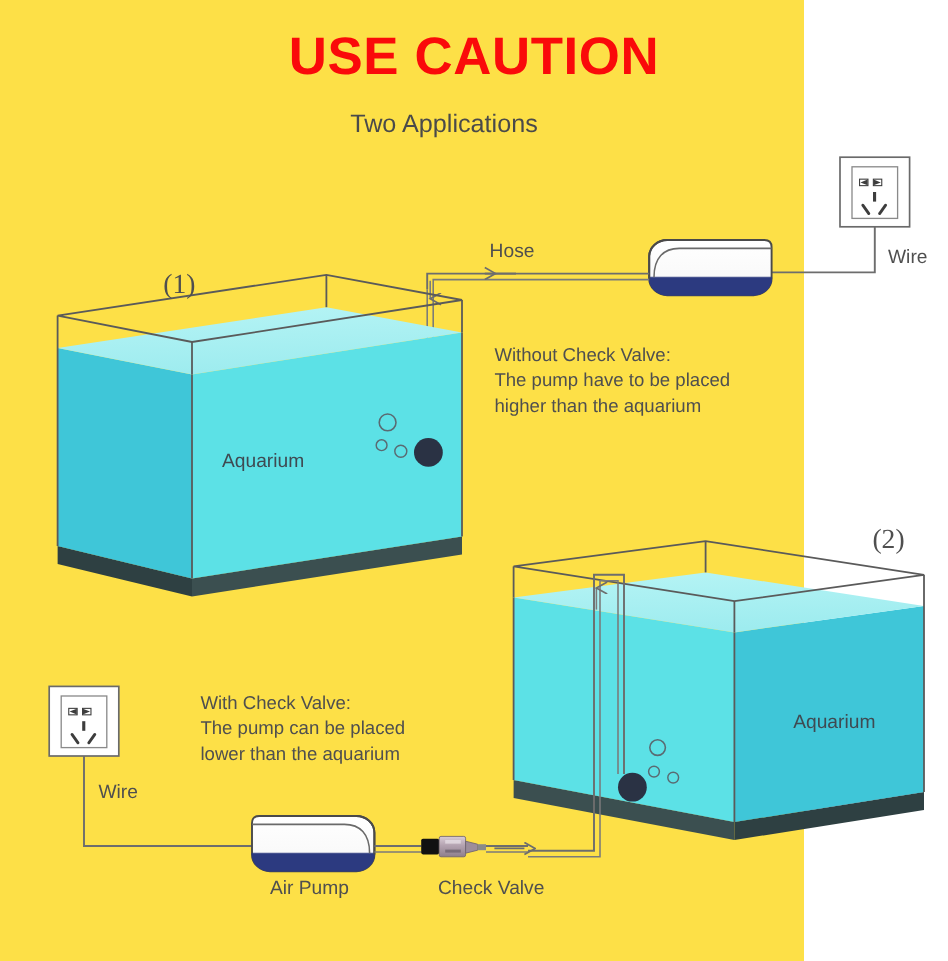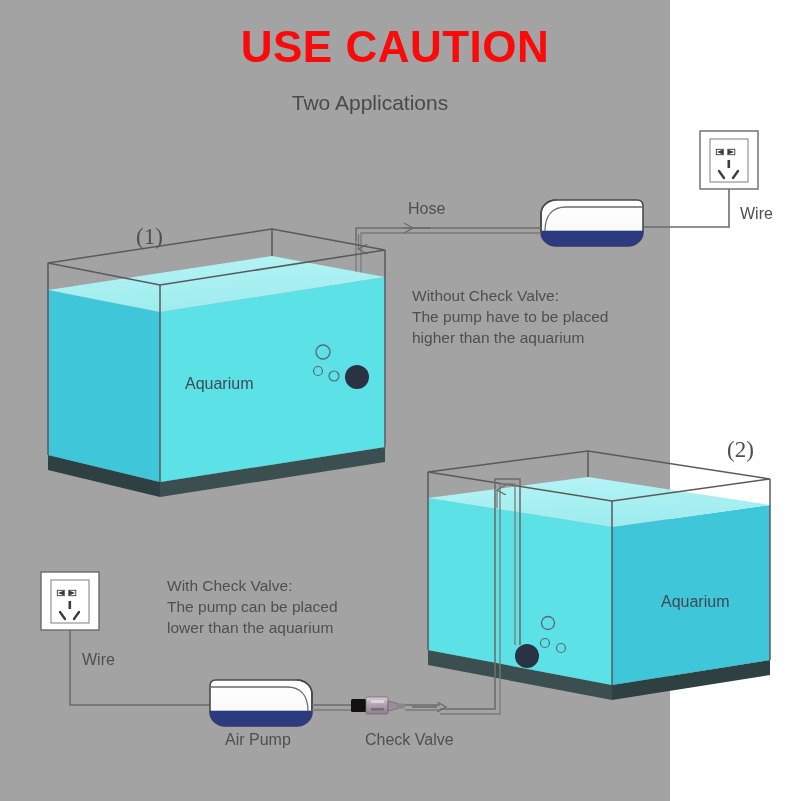--- a/index.html
+++ b/index.html
@@ -11,21 +11,21 @@
   body {
     width: 790px;
     height: 801px;
     font-family: "Liberation Sans", sans-serif;
     overflow: hidden;
   }
   #stage {
     position: relative;
     width: 670px;
     height: 801px;
-    background: #a3a3a3;
+    background: #fde047;
     text-align: right;
   }
   #diagram {
     position: absolute;
     left: 0;
     top: 0;
     width: 790px;
     height: 801px;
     display: block;
   }

